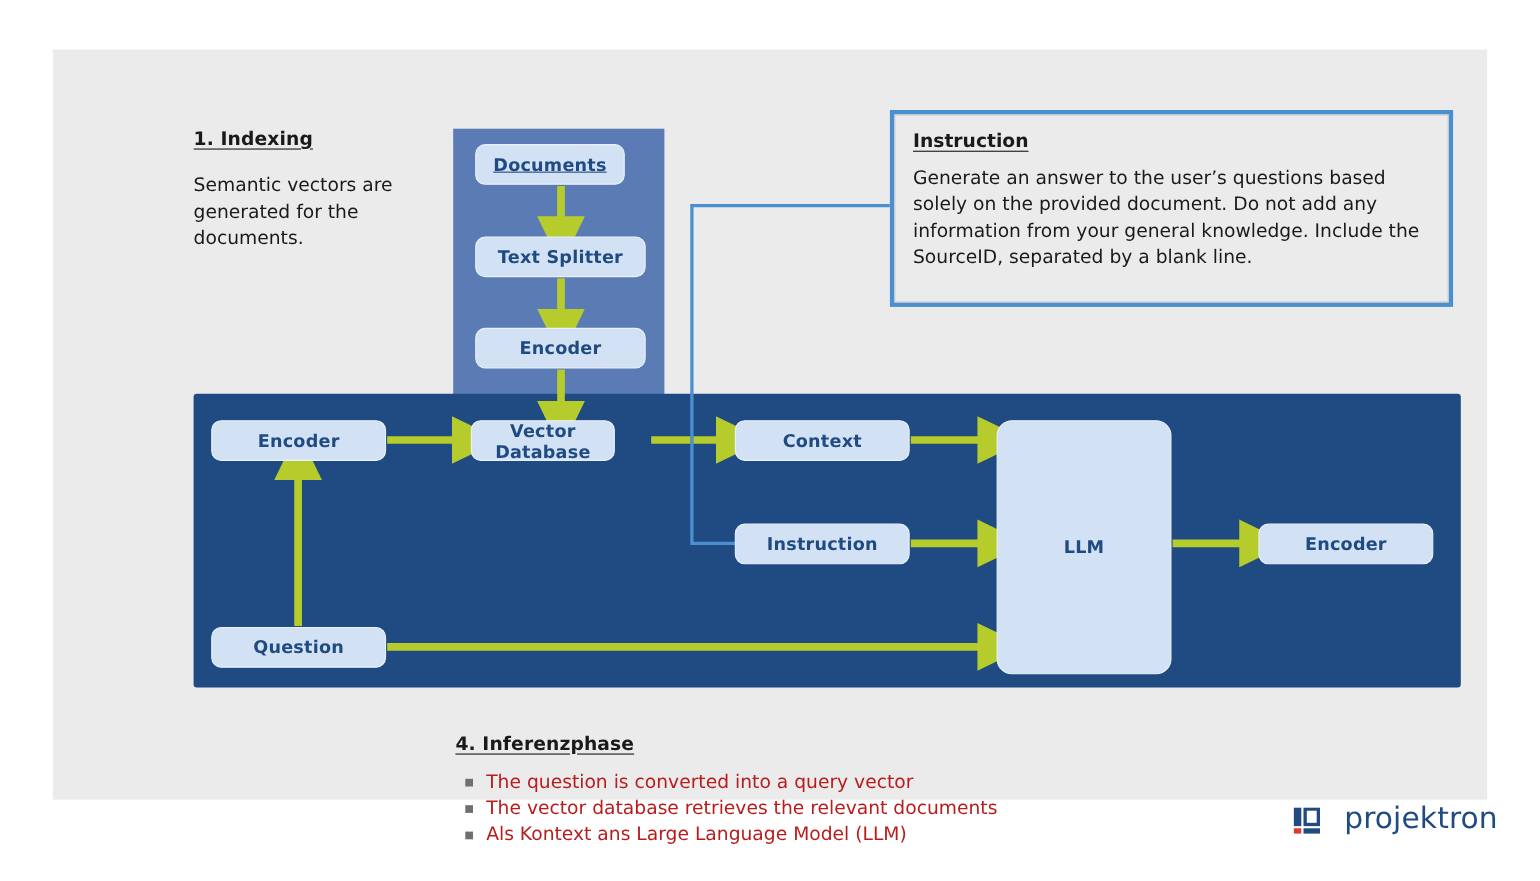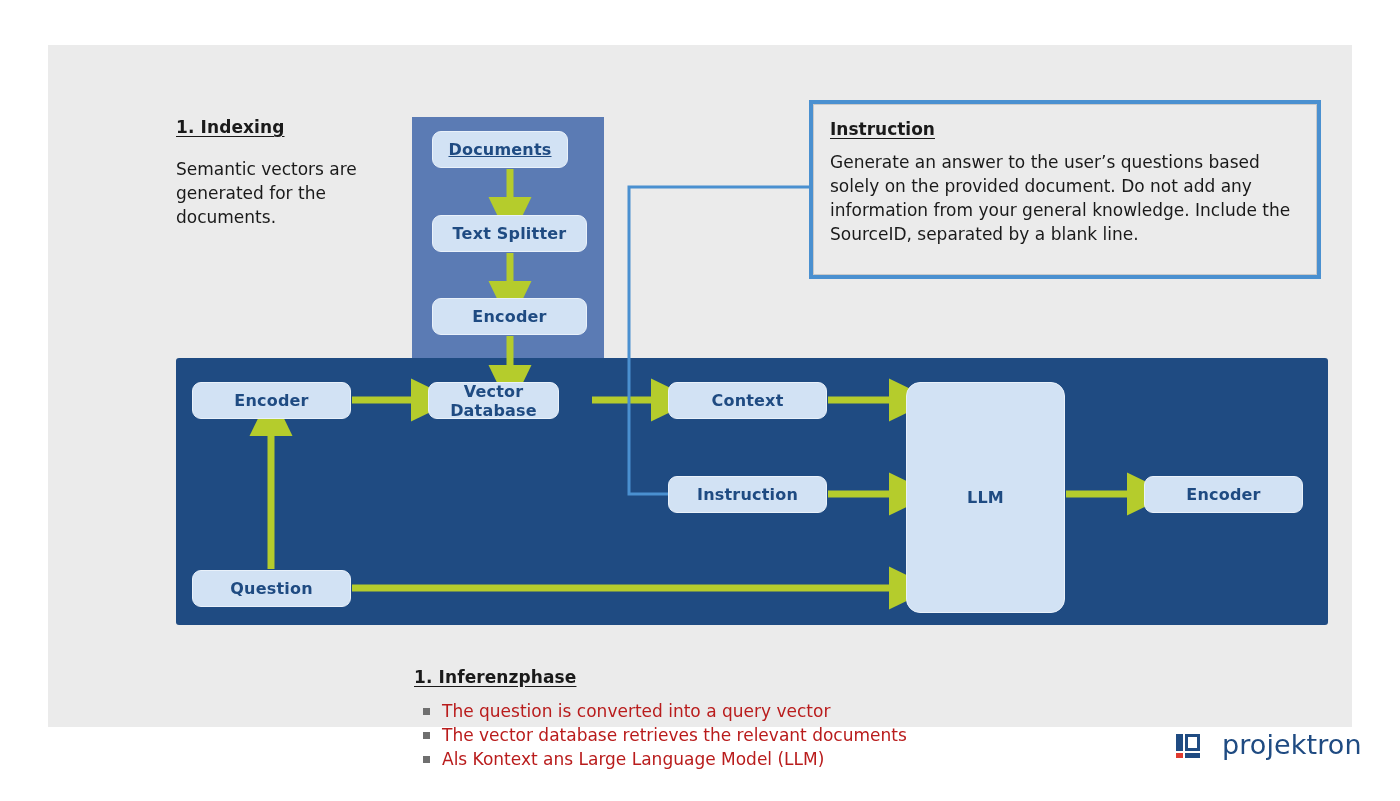--- a/index.html
+++ b/index.html
@@ -243,21 +243,21 @@
   <div class="node" id="node-answer">Encoder</div>
   <div class="node" id="node-question">Question</div>
 
   <div id="instruction-box">
     <div class="inner">
       <div id="instruction-heading">Instruction</div>
       <div id="instruction-text">Generate an answer to the user’s questions based solely on the provided document. Do not add any information from your general knowledge. Include the SourceID, separated by a blank line.</div>
     </div>
   </div>
 
-  <div class="sec-title" id="inference-title">1. Inferenzphase</div>
+  <div class="sec-title" id="inference-title">4. Inferenzphase</div>
 
   <ul id="inference-list">
     <li>The question is converted into a query vector</li>
     <li>The vector database retrieves the relevant documents</li>
     <li>Als Kontext ans Large Language Model (LLM)</li>
   </ul>
 
 </div>
 
 <div id="logo">

